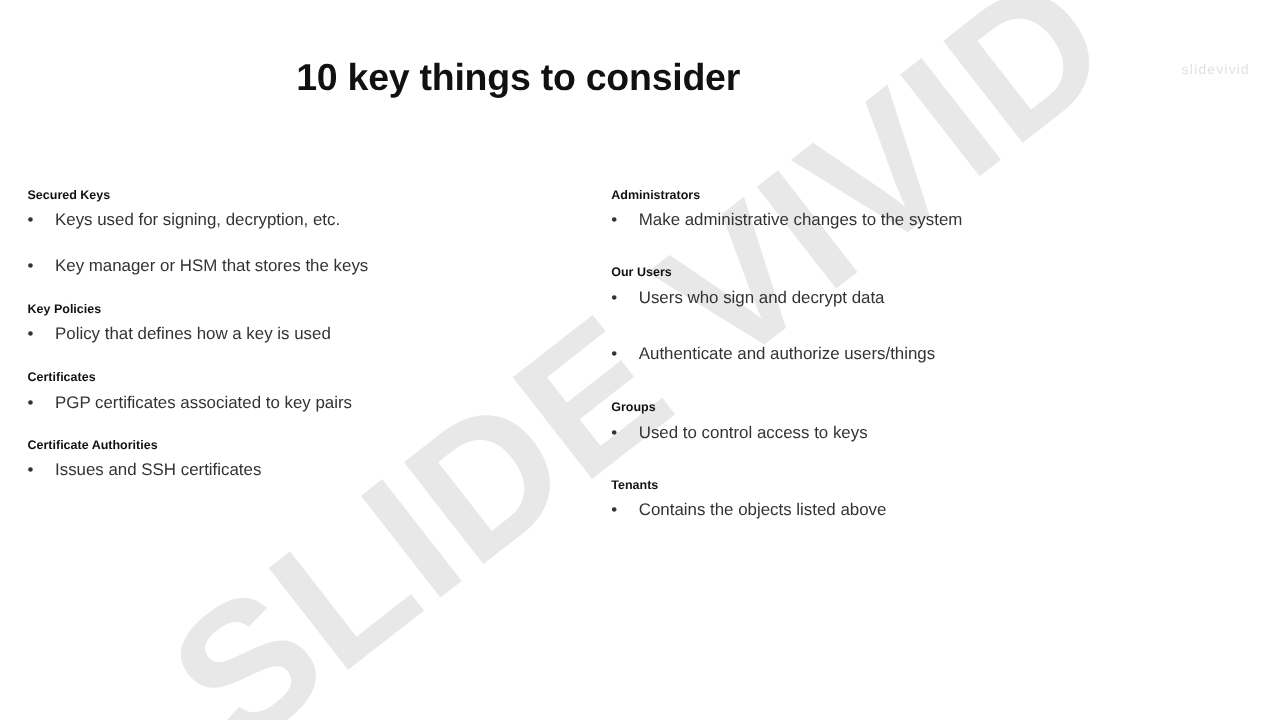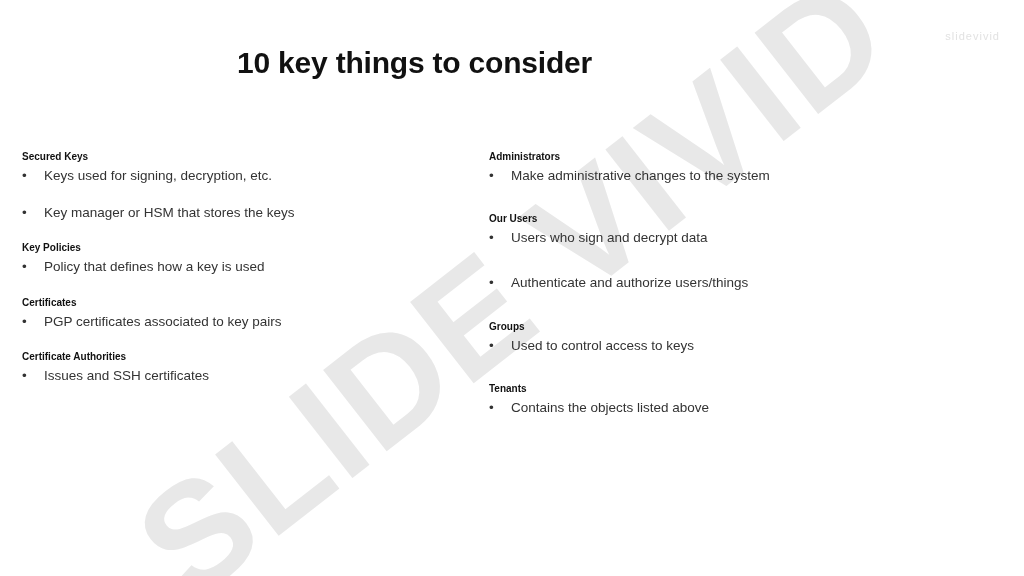--- a/index.html
+++ b/index.html
@@ -31,21 +31,21 @@
     letter-spacing: 2px;
     color: #e8e8e8;
     white-space: nowrap;
     user-select: none;
     pointer-events: none;
     z-index: 1;
   }
   .corner-mark {
     position: absolute;
     right: 24px;
-    top: 30px;
+    top: 50px;
     font-size: 11px;
     color: #e2e2e2;
     letter-spacing: 1px;
     z-index: 3;
   }
   .title {
     position: absolute;
     top: 46px;
     left: 0;
     width: 829px;

